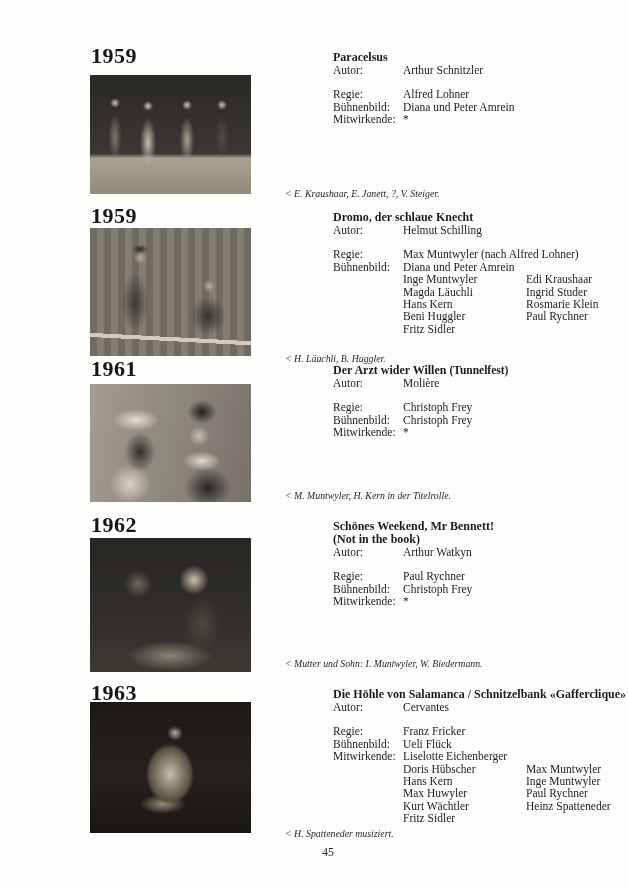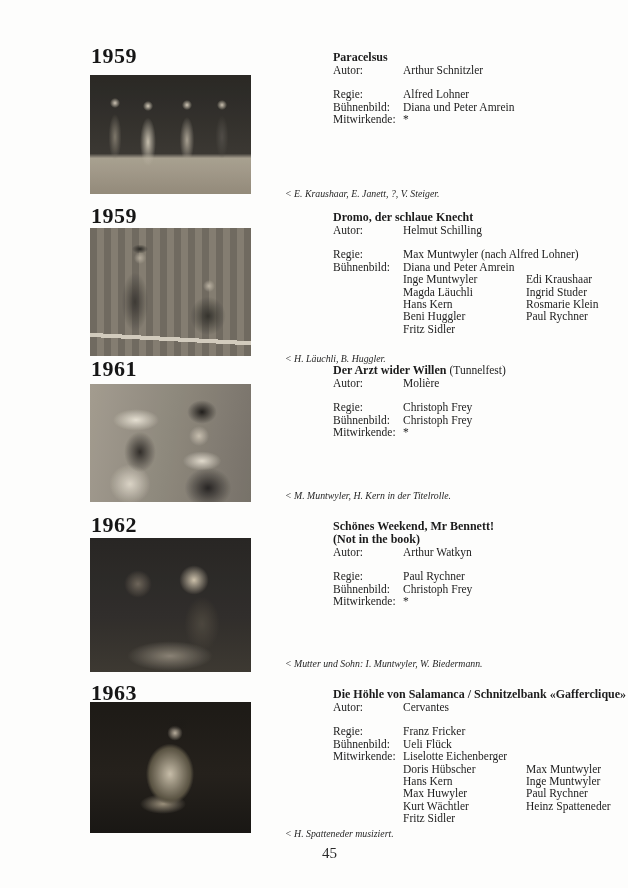--- a/index.html
+++ b/index.html
@@ -83,21 +83,21 @@
     radial-gradient(ellipse 28px 12px at 73px 102px, #9a8f7a 0%, rgba(154,143,122,0) 82%),
     linear-gradient(180deg, #191612 0%, #211d18 55%, #151310 100%);
   }
 
   
   .details {
     position: absolute; left: 195px; top: 6px; width: 318px;
     font-size: 11.5px; line-height: 12.4px; margin-left: 48px;
   }
   .title-line { font-size: 12px; font-weight: bold; line-height: 13px; white-space: nowrap; }
-  .title-suffix { font-weight: normal; font-size: 11.5px; }
+  .title-suffix { font-weight: bold; font-size: 11.5px; }
   .spacer { height: 12px; }
   .frow { white-space: nowrap; }
   .flabel { display: inline-block; width: 70px; }
   .cast { position: relative; }
   .cast-col1 { margin-left: 70px; }
   .cast-col2 { position: absolute; left: 193px; top: 0; }
   .cast-name { white-space: nowrap; }
 
   .caption {
     position: absolute; left: 195px;
@@ -105,21 +105,21 @@
     color: #262626; white-space: nowrap;
   }
   .row1 .caption { top: 143px; }
   .row2 .caption { top: 148px; }
   .row3 .caption { top: 132px; }
   .row4 .caption { top: 144px; }
   .row5 .caption { top: 146px; }
 
   .page-number {
     position: absolute; left: 322px; top: 845px;
-    font-size: 15px; color: #2a2a2a;
+    font-size: 12px; color: #2a2a2a;
   }
 </style>
 </head>
 <body>
 
 <div class="page">
 
   <section class="entry row1">
     <h2 class="year">1959</h2>
     <div class="photo photo-1"></div>

